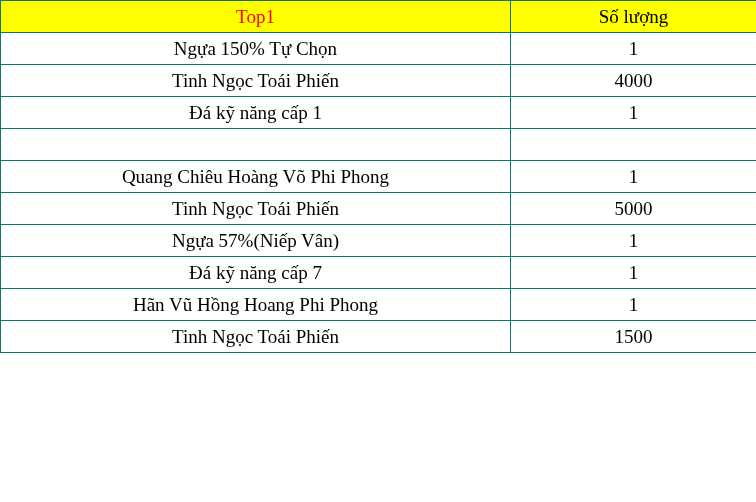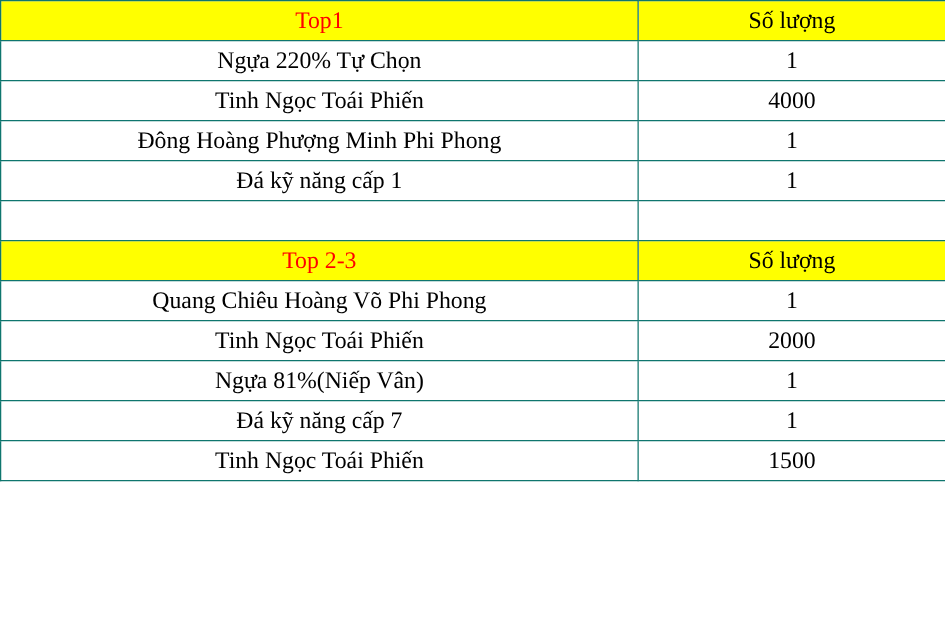--- a/index.html
+++ b/index.html
@@ -56,60 +56,56 @@
     <col class="col-name">
     <col class="col-qty">
   </colgroup>
   <tbody>
 
     <tr class="header-row">
       <td class="title-cell">Top1</td>
       <td class="qty-cell">Số lượng</td>
     </tr>
     <tr>
-      <td>Ngựa 220% Tự Chọn</td>
+      <td>Ngựa 150% Tự Chọn</td>
       <td>1</td>
     </tr>
     <tr>
       <td>Tinh Ngọc Toái Phiến</td>
       <td>4000</td>
-    </tr>
-    <tr>
-      <td>Đông Hoàng Phượng Minh Phi Phong</td>
-      <td>1</td>
     </tr>
     <tr>
       <td>Đá kỹ năng cấp 1</td>
       <td>1</td>
     </tr>
 
     <tr class="spacer-row">
       <td></td>
       <td></td>
     </tr>
 
-    <tr class="header-row">
-      <td class="title-cell">Top 2-3</td>
-      <td class="qty-cell">Số lượng</td>
-    </tr>
     <tr>
       <td>Quang Chiêu Hoàng Võ Phi Phong</td>
       <td>1</td>
     </tr>
     <tr>
       <td>Tinh Ngọc Toái Phiến</td>
-      <td>2000</td>
+      <td>5000</td>
     </tr>
 
     <tr>
-      <td>Ngựa 81%(Niếp Vân)</td>
+      <td>Ngựa 57%(Niếp Vân)</td>
       <td>1</td>
     </tr>
     <tr>
       <td>Đá kỹ năng cấp 7</td>
+      <td>1</td>
+    </tr>
+    <tr>
+      <td>Hãn Vũ Hồng Hoang Phi Phong</td>
       <td>1</td>
     </tr>
     <tr>
       <td>Tinh Ngọc Toái Phiến</td>
       <td>1500</td>
     </tr>
 
   </tbody>
 </table>
 

